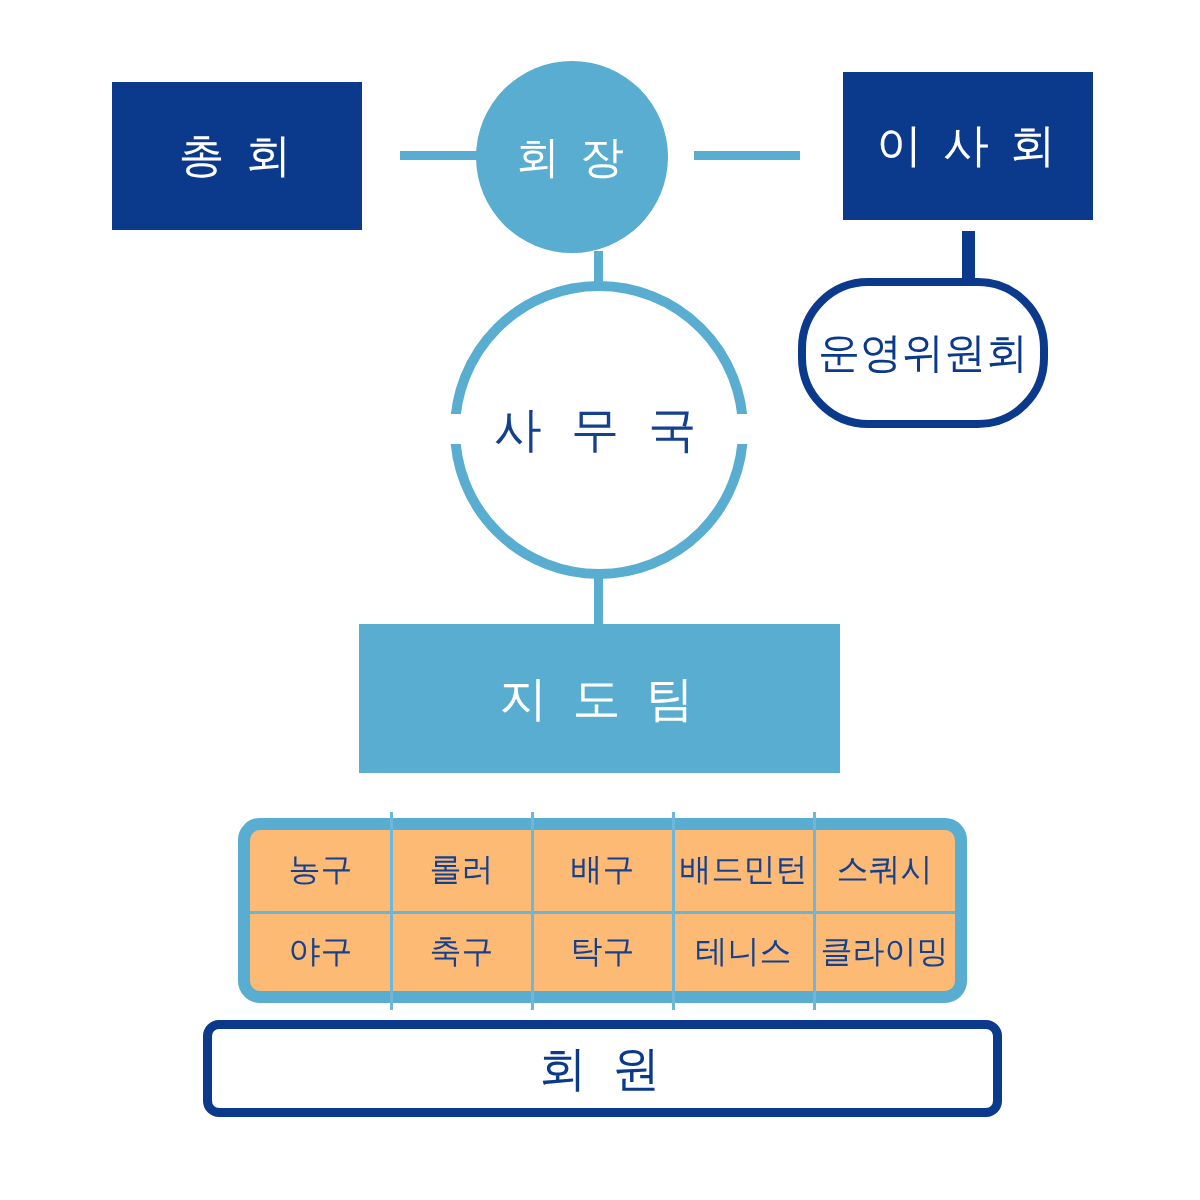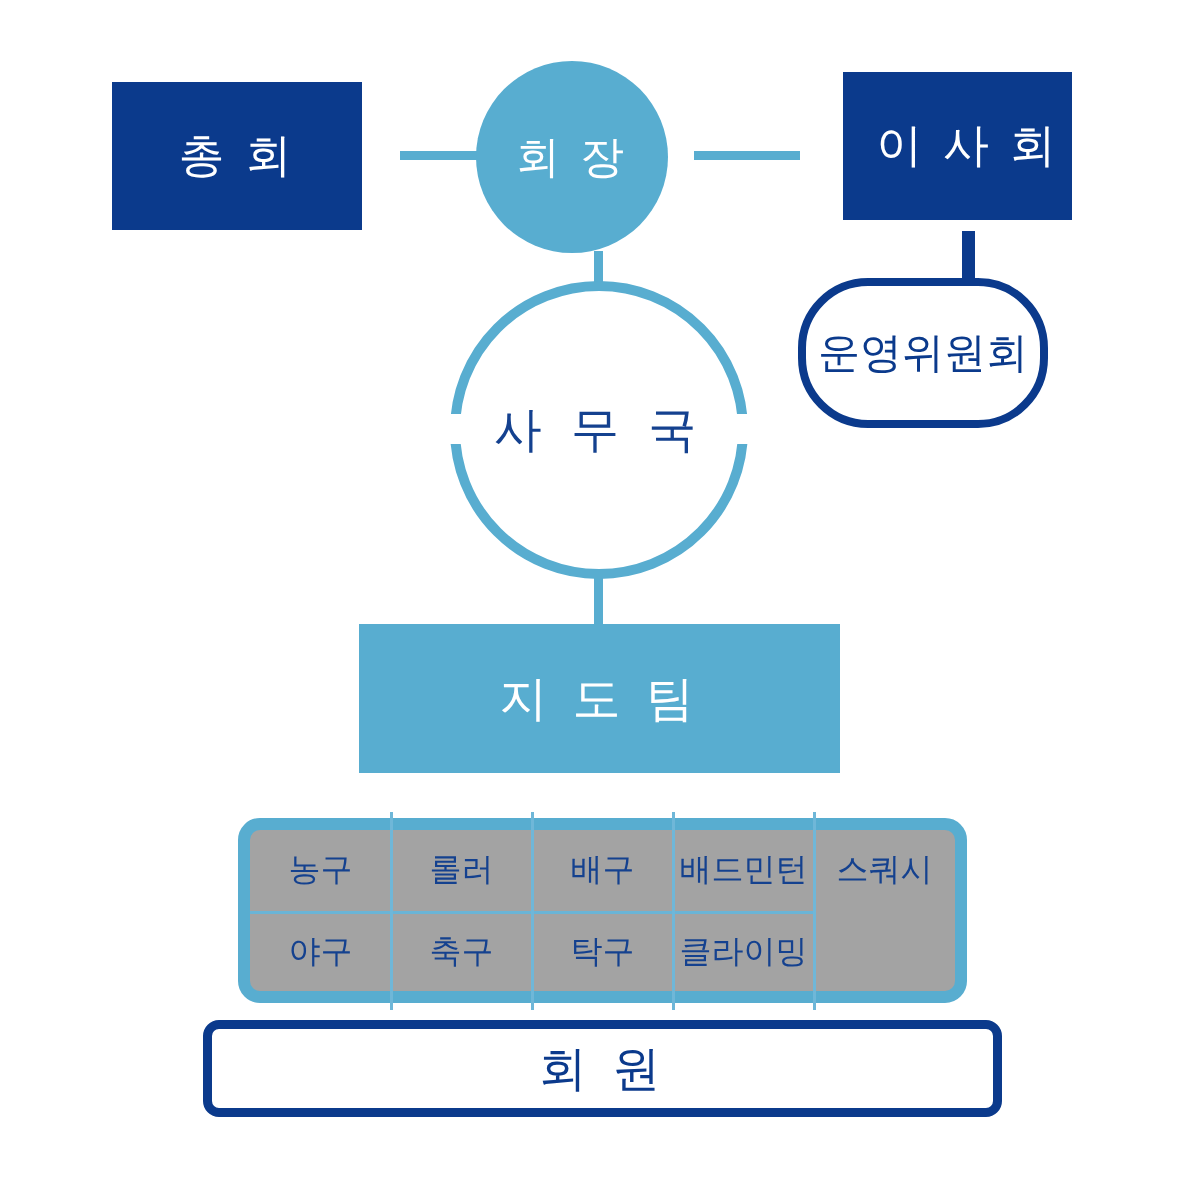--- a/index.html
+++ b/index.html
@@ -3,20 +3,21 @@
 <meta charset="utf-8">
 <style>
   html, body { margin: 0; padding: 0; background: #ffffff; }
   #canvas {
     position: relative;
     width: 1072px;
     height: 1200px;
     background: #ffffff;
     overflow: hidden;
     font-family: "Liberation Sans", sans-serif;
+    padding-left: 41px;
   }
   .abs { position: absolute; box-sizing: border-box; }
 
   
   .navy-box {
     background: #0B3A8C;
     color: #ffffff;
     display: flex; align-items: center; justify-content: center;
     font-size: 46px; letter-spacing: 4px; white-space: nowrap;
   }
@@ -62,21 +63,21 @@
     display: flex; align-items: center; justify-content: center;
     font-size: 48px; letter-spacing: 6px; white-space: nowrap;
   }
 
   
   .conn-sky  { background: #58ADD0; }
   .conn-navy { background: #0B3A8C; }
 
   
   .sports-table {
-    background: #a3a3a3;
+    background: #fdba74;
     border: 12px solid #58ADD0;
     border-radius: 22px;
   }
   .sports-grid {
     display: grid;
     grid-template-columns: repeat(5, 1fr);
     grid-template-rows: 1fr 1fr;
     width: 100%; height: 100%;
   }
   .sports-cell {
@@ -131,20 +132,21 @@
   <div class="abs sports-table" style="left:238px; top:818px; width:729px; height:185px;">
     <div class="sports-grid">
       <div class="sports-cell">농구</div>
       <div class="sports-cell">롤러</div>
       <div class="sports-cell">배구</div>
       <div class="sports-cell">배드민턴</div>
       <div class="sports-cell">스쿼시</div>
       <div class="sports-cell row2">야구</div>
       <div class="sports-cell row2">축구</div>
       <div class="sports-cell row2">탁구</div>
+      <div class="sports-cell row2">테니스</div>
       <div class="sports-cell row2">클라이밍</div>
     </div>
   </div>
 
   <div class="abs v-divider" style="left:390px; top:812px; height:198px;"></div>
   <div class="abs v-divider" style="left:531px; top:812px; height:198px;"></div>
   <div class="abs v-divider" style="left:672px; top:812px; height:198px;"></div>
   <div class="abs v-divider" style="left:813px; top:812px; height:198px;"></div>
 
   <div class="abs members-box" style="left:203px; top:1020px; width:799px; height:97px;">

